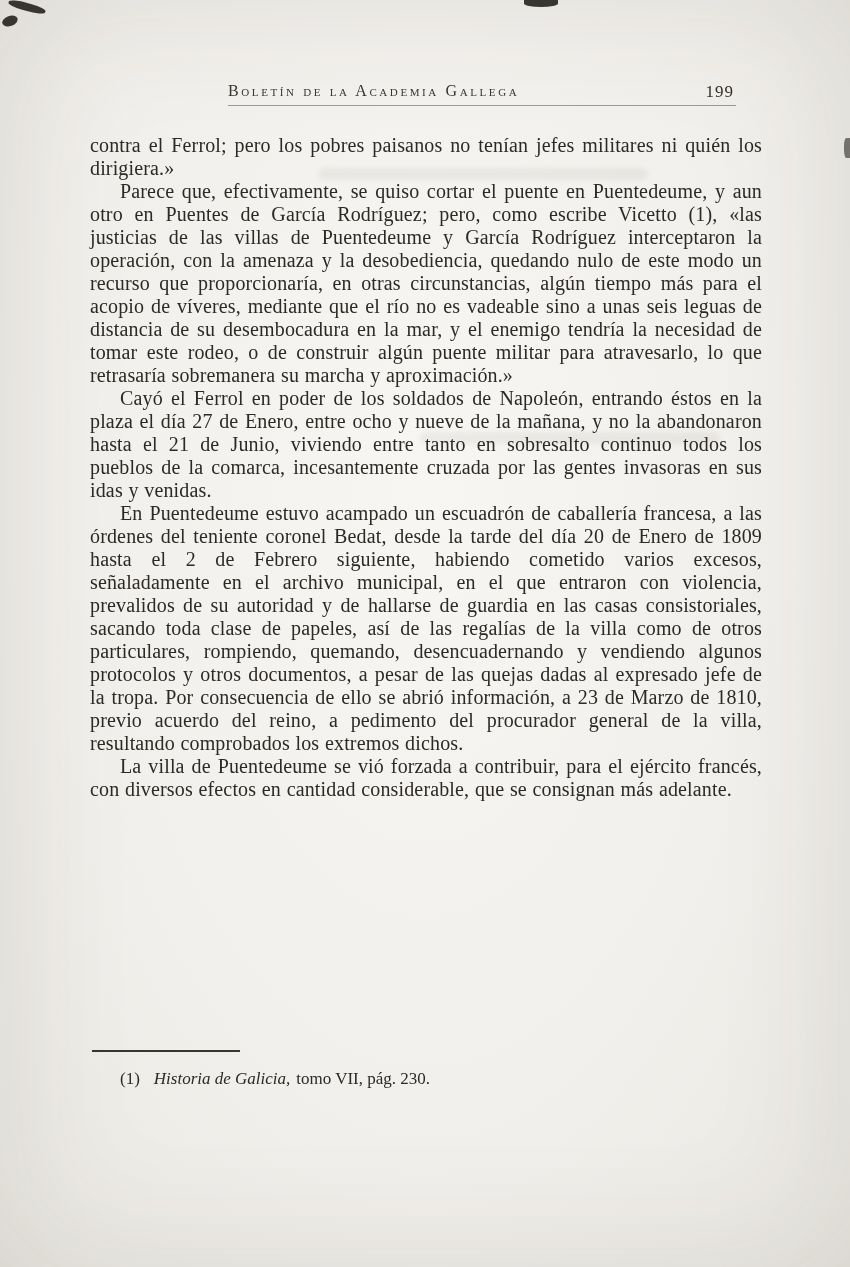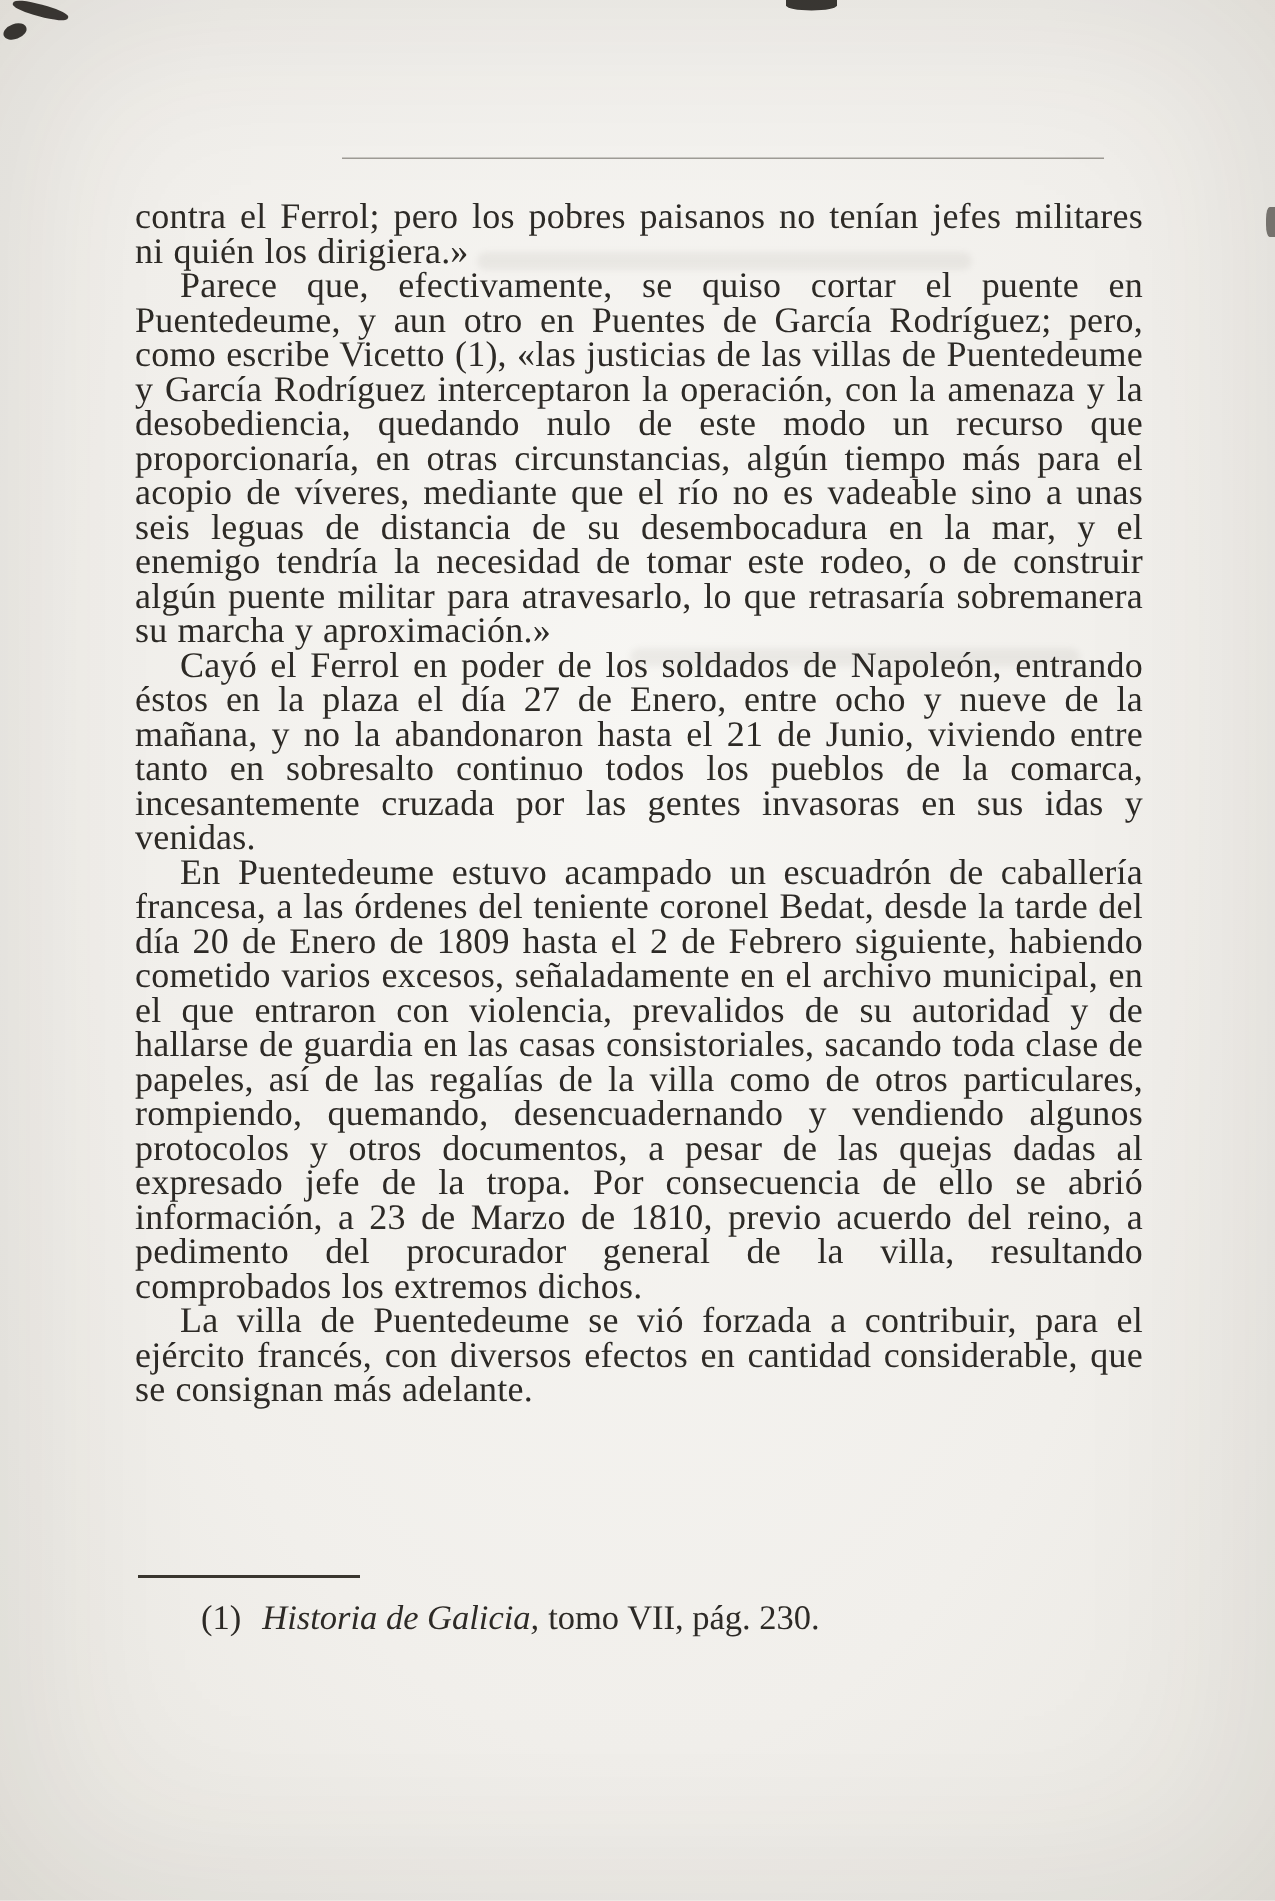--- a/index.html
+++ b/index.html
@@ -46,44 +46,44 @@
     left: 228px; top: 105px;
     width: 508px; height: 1px;
     background: rgba(55,50,42,0.45);
   }
 
   
   .body-text {
     position: absolute;
     left: 90px; top: 134px;
     width: 672px;
-    font-size: 24px;
+    font-size: 20px;
     line-height: 23px;
     text-align: justify;
     letter-spacing: 0.15px;
     word-spacing: 0.5px;
     hyphens: auto;
     -webkit-hyphens: auto;
   }
   .body-text p { margin: 0; text-indent: 30px; }
   .body-text p.no-indent { text-indent: 0; }
 
   
   .footnote-rule {
     position: absolute;
     left: 92px; top: 1050px;
     width: 148px; height: 2px;
     background: #3a362f;
   }
   .footnote {
     position: absolute;
-    left: 92px; top: 1068px;
+    left: 78px; top: 1068px;
     width: 672px;
     padding-left: 42px;
-    font-size: 23px;
+    font-size: 17px;
     line-height: 22px;
   }
   .footnote .marker { margin-right: 14px; }
   .footnote .italic { font-style: italic; margin-right: 6px; }
 
   
   .artifact { position: absolute; background: #191613; opacity: 0.85; pointer-events: none; }
   .artifact.tl-1 { left: 8px;  top: 3px;  width: 38px; height: 8px;  border-radius: 50% 40% 50% 40%; transform: rotate(16deg); }
   .artifact.tl-2 { left: 2px;  top: 16px; width: 16px; height: 10px; border-radius: 50%; transform: rotate(-20deg); }
   .artifact.tc-1 { left: 524px; top: 0;   width: 34px; height: 7px;  border-radius: 0 0 50% 50%; }
@@ -104,20 +104,24 @@
 
 <div class="page">
 
   <div class="artifact tl-1"></div>
   <div class="artifact tl-2"></div>
   <div class="artifact tc-1"></div>
   <div class="artifact re-1"></div>
   <div class="smudge s1"></div>
   <div class="smudge s2"></div>
 
+  <div class="running-head">
+    <span class="journal-title">Boletín de la Academia Gallega</span>
+    <span class="page-number">199</span>
+  </div>
   <div class="head-rule"></div>
 
   <div class="body-text">
     <p class="no-indent">contra el Ferrol; pero los pobres paisanos no tenían jefes militares ni quién los dirigiera.»</p>
     <p>Parece que, efectivamente, se quiso cortar el puente en Puentedeume, y aun otro en Puentes de García Rodríguez; pero, como escribe Vicetto (1), «las justicias de las villas de Puentedeume y García Rodríguez interceptaron la operación, con la amenaza y la desobediencia, quedando nulo de este modo un recurso que proporcionaría, en otras circunstancias, algún tiempo más para el acopio de víveres, mediante que el río no es vadeable sino a unas seis leguas de distancia de su desembocadura en la mar, y el enemigo tendría la necesidad de tomar este rodeo, o de construir algún puente militar para atravesarlo, lo que retrasaría sobremanera su marcha y aproximación.»</p>
     <p>Cayó el Ferrol en poder de los soldados de Napoleón, entrando éstos en la plaza el día 27 de Enero, entre ocho y nueve de la mañana, y no la abandonaron hasta el 21 de Junio, viviendo entre tanto en sobresalto continuo todos los pueblos de la comarca, incesantemente cruzada por las gentes invasoras en sus idas y venidas.</p>
     <p>En Puentedeume estuvo acampado un escuadrón de caballería francesa, a las órdenes del teniente coronel Bedat, desde la tarde del día 20 de Enero de 1809 hasta el 2 de Febrero siguiente, habiendo cometido varios excesos, señaladamente en el archivo municipal, en el que entraron con violencia, prevalidos de su autoridad y de hallarse de guardia en las casas consistoriales, sacando toda clase de papeles, así de las regalías de la villa como de otros particulares, rompiendo, quemando, desencuadernando y vendiendo algunos protocolos y otros documentos, a pesar de las quejas dadas al expresado jefe de la tropa. Por consecuencia de ello se abrió información, a 23 de Marzo de 1810, previo acuerdo del reino, a pedimento del procurador general de la villa, resultando comprobados los extremos dichos.</p>
     <p>La villa de Puentedeume se vió forzada a contribuir, para el ejército francés, con diversos efectos en cantidad considerable, que se consignan más adelante.</p>
   </div>
 

